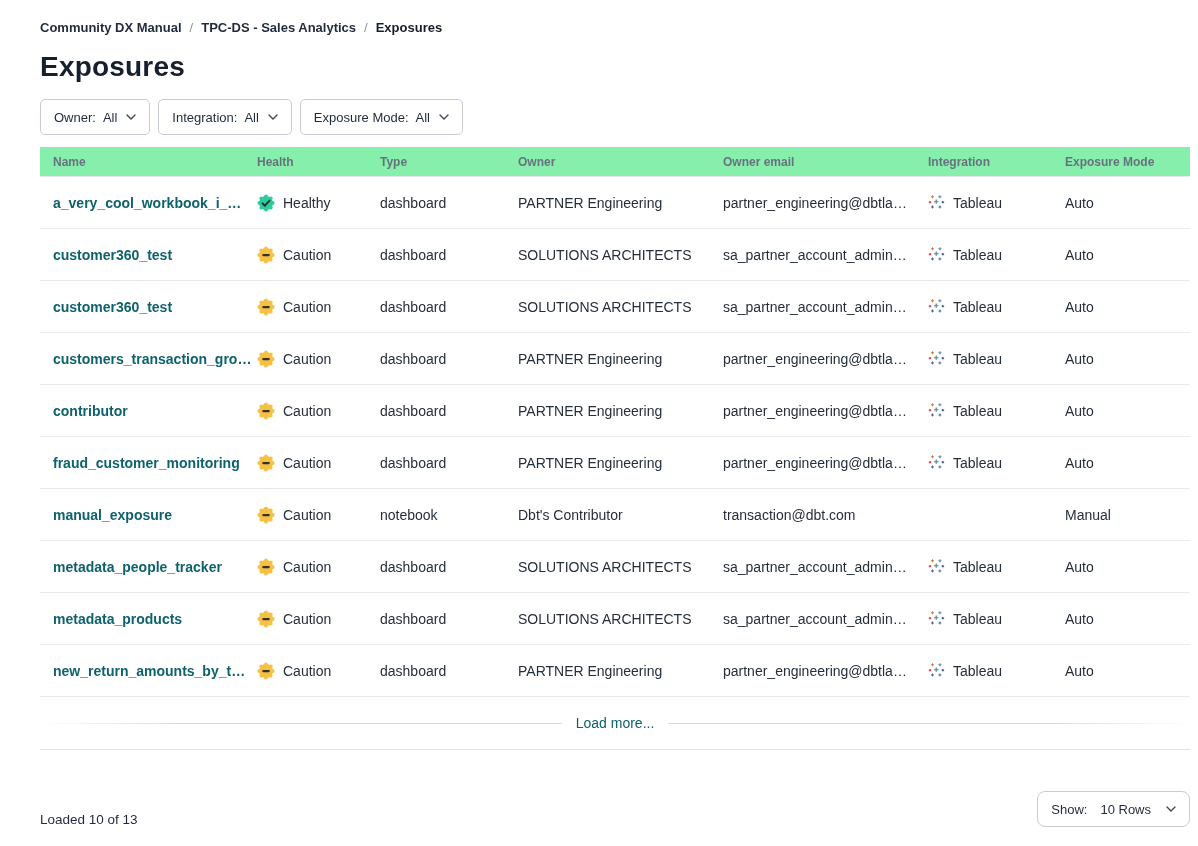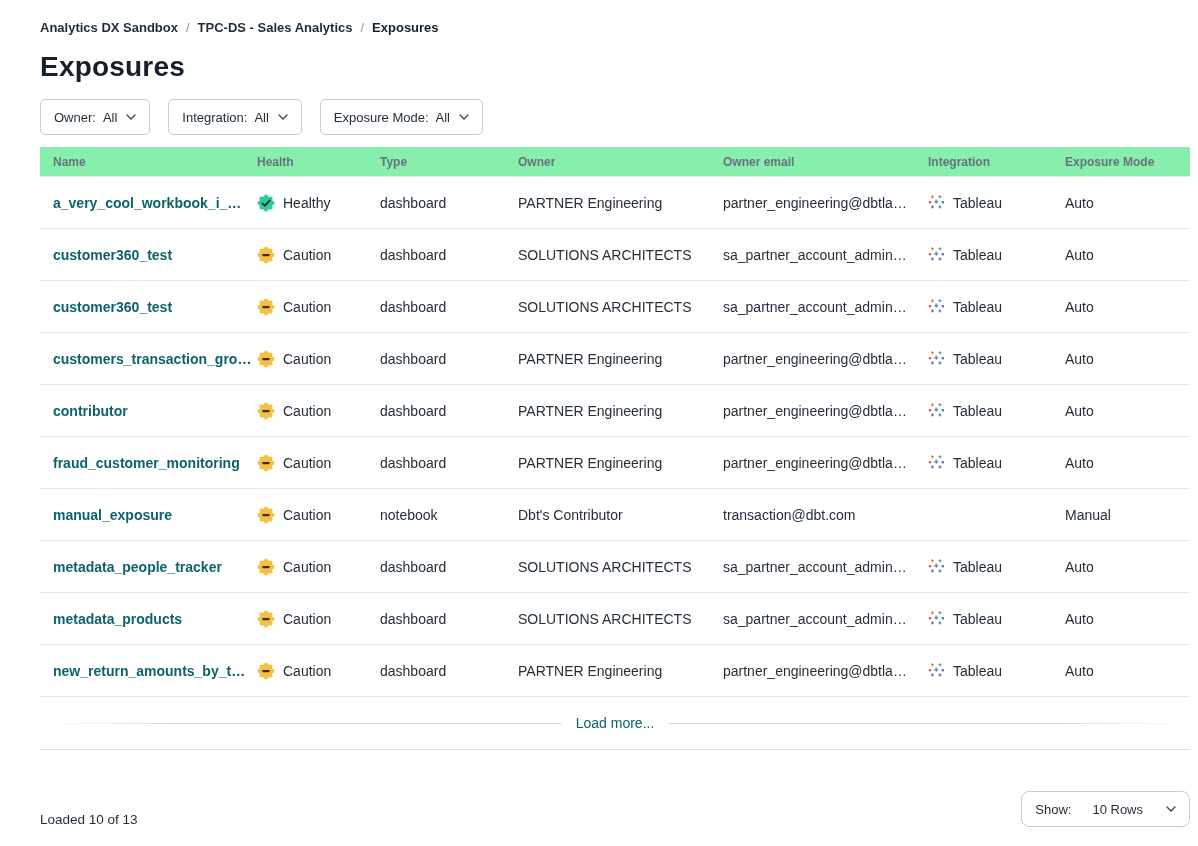--- a/index.html
+++ b/index.html
@@ -10,21 +10,21 @@
   
   .breadcrumb { display:flex; align-items:center; gap:8px; font-size:13px; font-weight:700; color:#1f2b3a; }
   .crumb { cursor:pointer; }
   .crumb-sep { color:#8b95a1; font-weight:400; }
   .crumb-last { color:#16202c; }
 
   
   .page-title { margin-top:16px; font-size:28px; font-weight:700; color:#16202c; letter-spacing:0.2px; }
 
   
-  .filters { display:flex; gap:18px; margin-top:16px; }
+  .filters { display:flex; gap:8px; margin-top:16px; }
   .filter-btn { display:inline-flex; align-items:center; gap:7px; border:1px solid #c7ccd4; border-radius:5px;
                 background:#fff; padding:0 13px; height:36px; font-size:13px; color:#1f2b3a; cursor:pointer; }
   .filter-btn .f-label { font-weight:400; }
   .filter-btn .f-value { font-weight:400; }
   .chev { display:inline-flex; margin-left:2px; }
 
   
   .table { margin-top:12px; width:1150px; }
   .thead, .tr { display:grid; grid-template-columns:204px 123px 138px 205px 205px 137px 1fr;
                 padding-left:13px; align-items:center; }
@@ -42,30 +42,30 @@
   .lm-line { flex:1; height:1px; }
   .lm-line.left  { background:linear-gradient(to right, rgba(217,220,223,0), #d9dcdf 25%); }
   .lm-line.right { background:linear-gradient(to left,  rgba(217,220,223,0), #d9dcdf 25%); }
   .load-more-link { color:#0e626d; font-size:14px; margin:0 14px; cursor:pointer; }
 
   .bottom-divider { height:1px; background:#dcdfe3; }
 
   
   .footer { display:flex; justify-content:space-between; align-items:flex-end; margin-top:41px; }
   .loaded-count { font-size:13.5px; color:#1f2b3a; }
-  .show-btn { display:inline-flex; align-items:center; gap:21px; border:1px solid #c7ccd4; border-radius:8px;
+  .show-btn { display:inline-flex; align-items:center; gap:13px; border:1px solid #c7ccd4; border-radius:8px;
               background:#fff; height:36px; padding:0 13px; font-size:13px; color:#1f2b3a; cursor:pointer; }
 </style>
 </head>
 <body>
 
 <div class="container">
 
   <div class="breadcrumb">
-    <span class="crumb">Analytics DX Sandbox</span>
+    <span class="crumb">Community DX Manual</span>
     <span class="crumb-sep">/</span>
     <span class="crumb">TPC-DS - Sales Analytics</span>
     <span class="crumb-sep">/</span>
     <span class="crumb crumb-last">Exposures</span>
   </div>
 
   <h1 class="page-title">Exposures</h1>
 
   <div class="filters">
     <button class="filter-btn">

